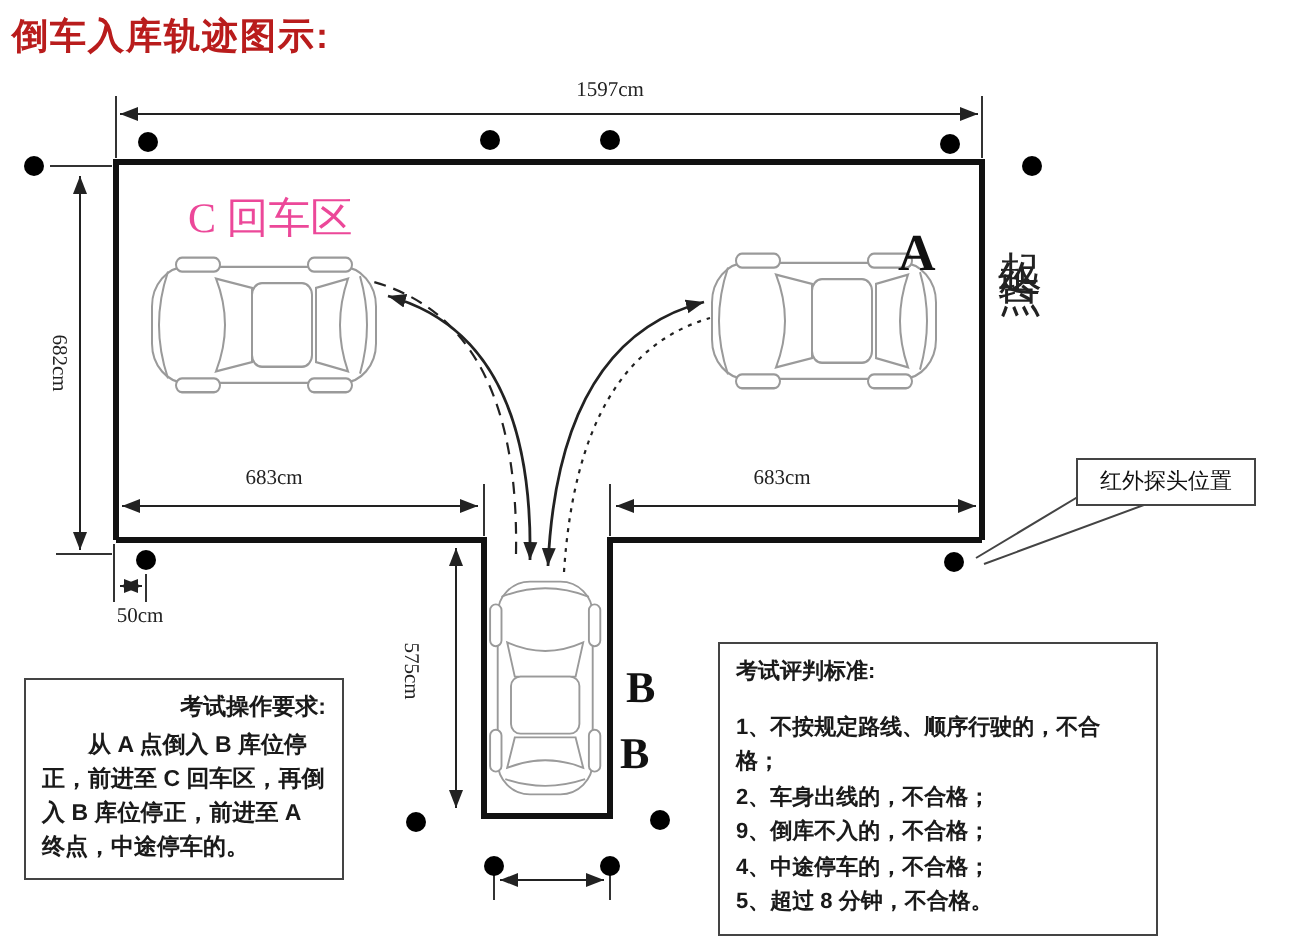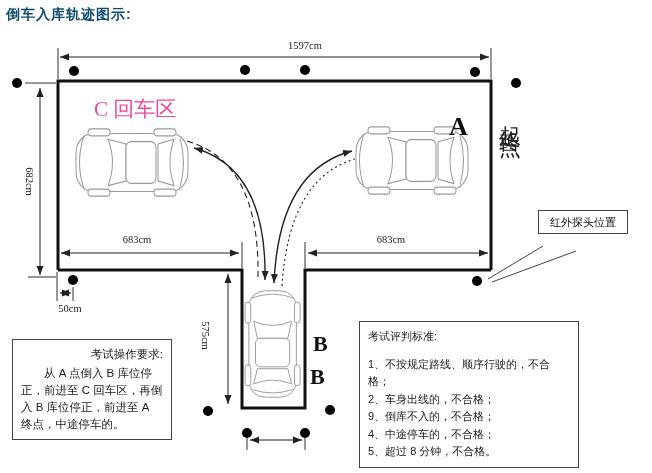--- a/index.html
+++ b/index.html
@@ -2,40 +2,40 @@
 <html><head>
 <meta charset="utf-8">
 <style>
   html,body{margin:0;padding:0;background:#fff;}
   #canvas{
     position:relative;width:652px;height:473px;background:#fff;overflow:hidden;
     font-family:"Liberation Serif", serif;color:#111;
   }
   .abs{position:absolute;}
   #page-title{
-    left:6px;top:6px;font-size:14px;font-weight:bold;color:#0c4a6e;
+    left:6px;top:6px;font-size:18px;font-weight:bold;color:#b91c1c;
     font-family:"Liberation Sans", sans-serif;letter-spacing:1px;
   }
   .dim-label{font-size:10.5px;color:#222;text-align:center;white-space:nowrap;}
   .rot90{transform:rotate(90deg);transform-origin:center center;}
   .zone-label{font-size:21px;color:#ec4899;white-space:nowrap;}
   .big-letter{font-size:26px;font-weight:bold;color:#111;}
   .b-letter{font-size:22px;font-weight:bold;color:#111;}
   #start-end{
     left:497px;top:108px;font-size:22px;color:#222;
     writing-mode:vertical-rl;letter-spacing:5px;line-height:26px;
   }
   #sensor-box{
-    left:538px;top:210px;width:88px;height:22px;border:1px solid #444;
+    left:538px;top:229px;width:88px;height:22px;border:1px solid #444;
     font-size:11px;line-height:22px;text-align:center;white-space:nowrap;
     font-family:"Liberation Sans", sans-serif;background:#fff;
   }
   .text-box{
     border:1.5px solid #444;background:#fff;padding:6px 8px;
-    font-family:"Liberation Sans", sans-serif;font-weight:normal;color:#1a1a1a;
+    font-family:"Liberation Sans", sans-serif;font-weight:bold;color:#1a1a1a;
   }
   #req-box{left:12px;top:339px;width:142px;font-size:11.5px;line-height:17px;}
   #req-box .box-title{margin-bottom:2px;text-align:right;}
   #req-box .box-body{text-indent:2em;}
   #crit-box{left:359px;top:321px;width:202px;font-size:11px;line-height:17.5px;}
   #crit-box .box-title{margin-bottom:10px;}
   svg{position:absolute;left:0;top:0;}
   .wall{fill:none;stroke:#111;stroke-width:3;}
   .dim{stroke:#222;stroke-width:1;fill:none;}
   .wit{stroke:#333;stroke-width:1;}

